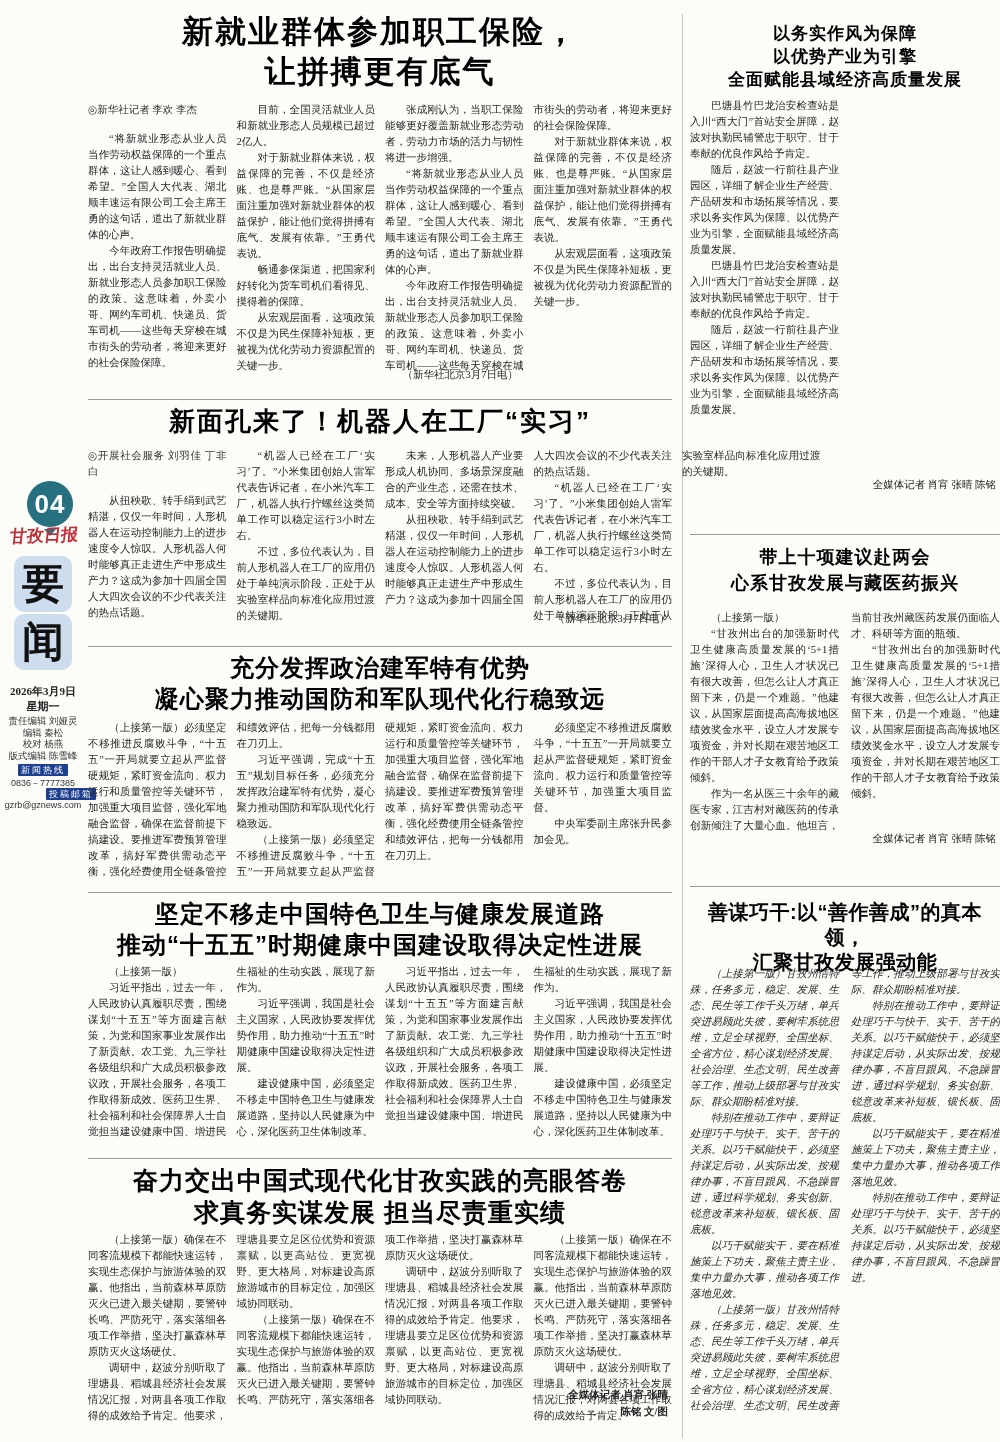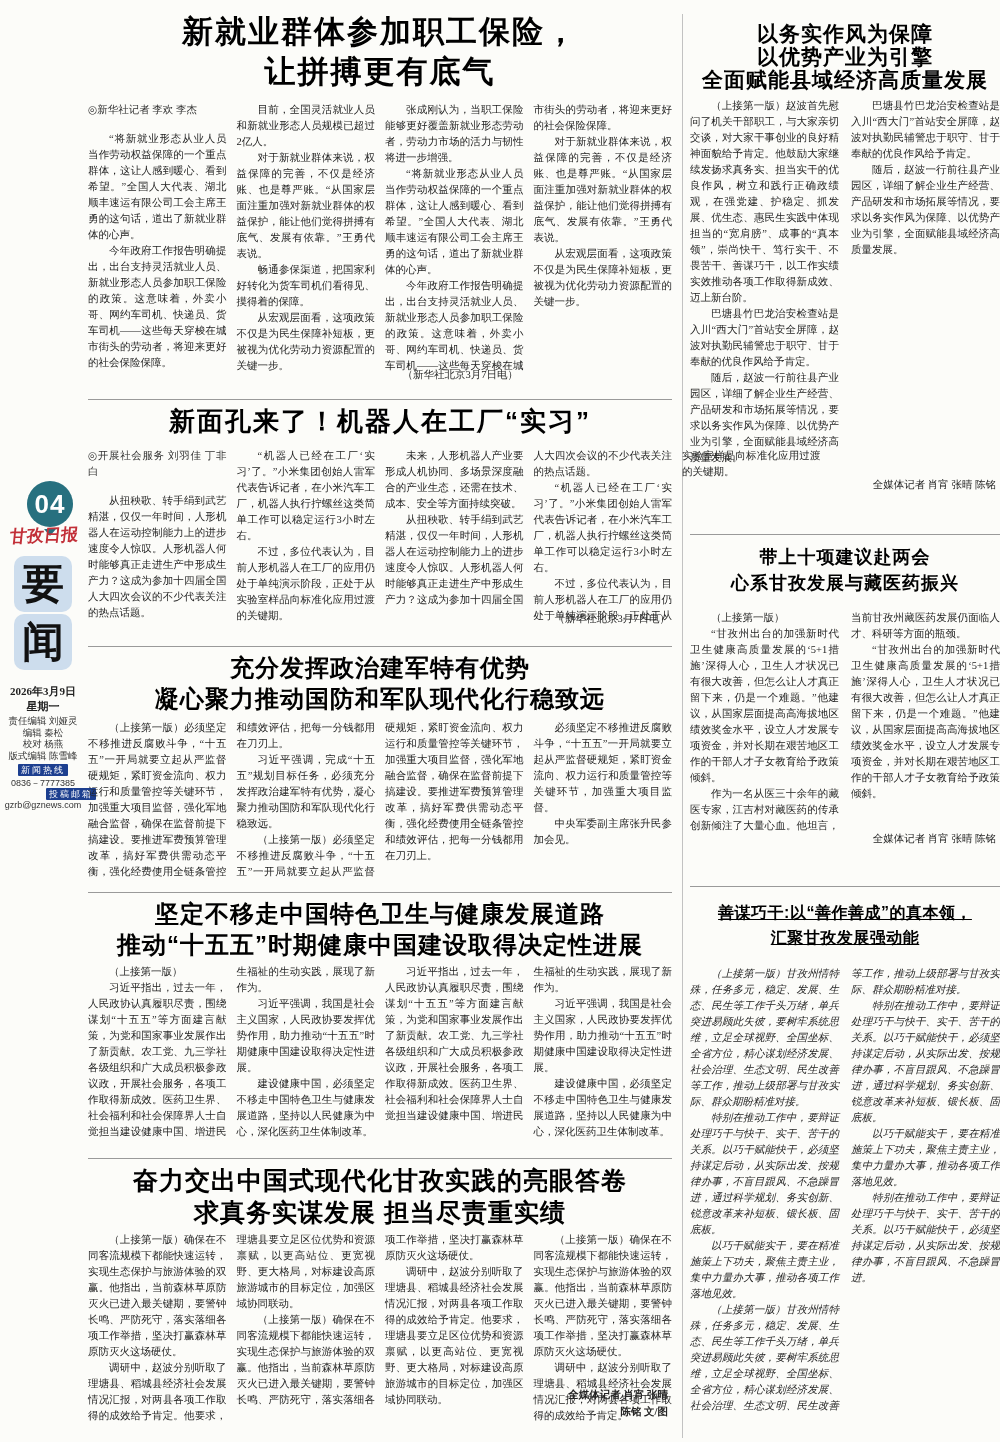--- a/index.html
+++ b/index.html
@@ -49,21 +49,21 @@
   .kaiti{font-style:italic;}
 
   
   .a-ins{left:88px;top:12px;width:584px;height:388px;}
   .a-ins .hl{font-size:31px;line-height:40px;letter-spacing:2px;}
   .a-ins .cols{position:absolute;left:0;top:90px;width:584px;height:292px;column-count:4;column-gap:10px;}
   .a-ins .ending{left:292px;top:356px;width:138px;}
 
   
   .a-cty{left:690px;top:22px;width:310px;height:486px;}
-  .a-cty .hl{font-size:21px;line-height:23px;letter-spacing:1px;}
+  .a-cty .hl{font-size:17px;line-height:23px;letter-spacing:1px;}
   .a-cty .cols{position:absolute;left:0;top:76px;width:310px;height:394px;column-count:2;column-gap:12px;}
   .a-cty .ending{right:4px;top:456px;width:150px;}
 
   
   .a-rob{left:88px;top:404px;width:584px;height:238px;}
   .a-rob .hl{font-size:26px;line-height:34px;letter-spacing:2px;}
   .a-rob .cols{position:absolute;left:0;top:44px;width:584px;height:190px;column-count:4;column-gap:10px;}
   .a-rob .ending{right:2px;top:208px;width:140px;}
 
   
@@ -83,21 +83,21 @@
   .a-str .ending{left:440px;top:222px;width:140px;line-height:17px;font-weight:bold;}
 
   
   .a-adv{left:690px;top:544px;width:310px;height:316px;}
   .a-adv .hl{font-size:18px;line-height:26px;letter-spacing:1px;}
   .a-adv .cols{position:absolute;left:0;top:66px;width:310px;height:236px;column-count:2;column-gap:12px;}
   .a-adv .ending{right:4px;top:288px;width:160px;}
 
   
   .a-sha{left:690px;top:900px;width:310px;height:542px;}
-  .a-sha .hl{font-size:16px;line-height:25px;letter-spacing:0.5px;text-decoration:underline;}
+  .a-sha .hl{font-size:20px;line-height:25px;letter-spacing:0.5px;}
   .a-sha .cols{position:absolute;left:0;top:66px;width:310px;height:474px;column-count:2;column-gap:12px;}
 </style>
 </head>
 <body>
 
 <div class="page">
 
   <aside class="sidebar">
     <div class="pagenum">04</div>
     <div class="tri"></div>
@@ -148,21 +148,20 @@
     <div class="ending">（新华社北京3月7日电）</div>
   </section>
 
   <section class="art a-cty">
     <h2 class="hl">
       <div>以务实作风为保障</div>
       <div>以优势产业为引擎</div>
       <div>全面赋能县域经济高质量发展</div>
     </h2>
     <div class="cols">
-        <p>（上接第一版）赵波首先慰问了机关干部职工，与大家亲切交谈，对大家干事创业的良好精神面貌给予肯定。他鼓励大家继续发扬求真务实、担当实干的优良作风，树立和践行正确政绩观，在强党建、护稳定、抓发展、优生态、惠民生实践中体现担当的“宽肩膀”、成事的“真本领”，崇尚快干、笃行实干、不畏苦干、善谋巧干，以工作实绩实效推动各项工作取得新成效、迈上新台阶。</p>
         <p>巴塘县竹巴龙治安检查站是入川“西大门”首站安全屏障，赵波对执勤民辅警忠于职守、甘于奉献的优良作风给予肯定。</p>
         <p>随后，赵波一行前往县产业园区，详细了解企业生产经营、产品研发和市场拓展等情况，要求以务实作风为保障、以优势产业为引擎，全面赋能县域经济高质量发展。</p>
         <p>巴塘县竹巴龙治安检查站是入川“西大门”首站安全屏障，赵波对执勤民辅警忠于职守、甘于奉献的优良作风给予肯定。</p>
         <p>随后，赵波一行前往县产业园区，详细了解企业生产经营、产品研发和市场拓展等情况，要求以务实作风为保障、以优势产业为引擎，全面赋能县域经济高质量发展。</p>
       </div>
     <div class="ending">全媒体记者 肖宵 张晴 陈铭</div>
   </section>
 
   <section class="art a-rob">
     <h2 class="hl">

